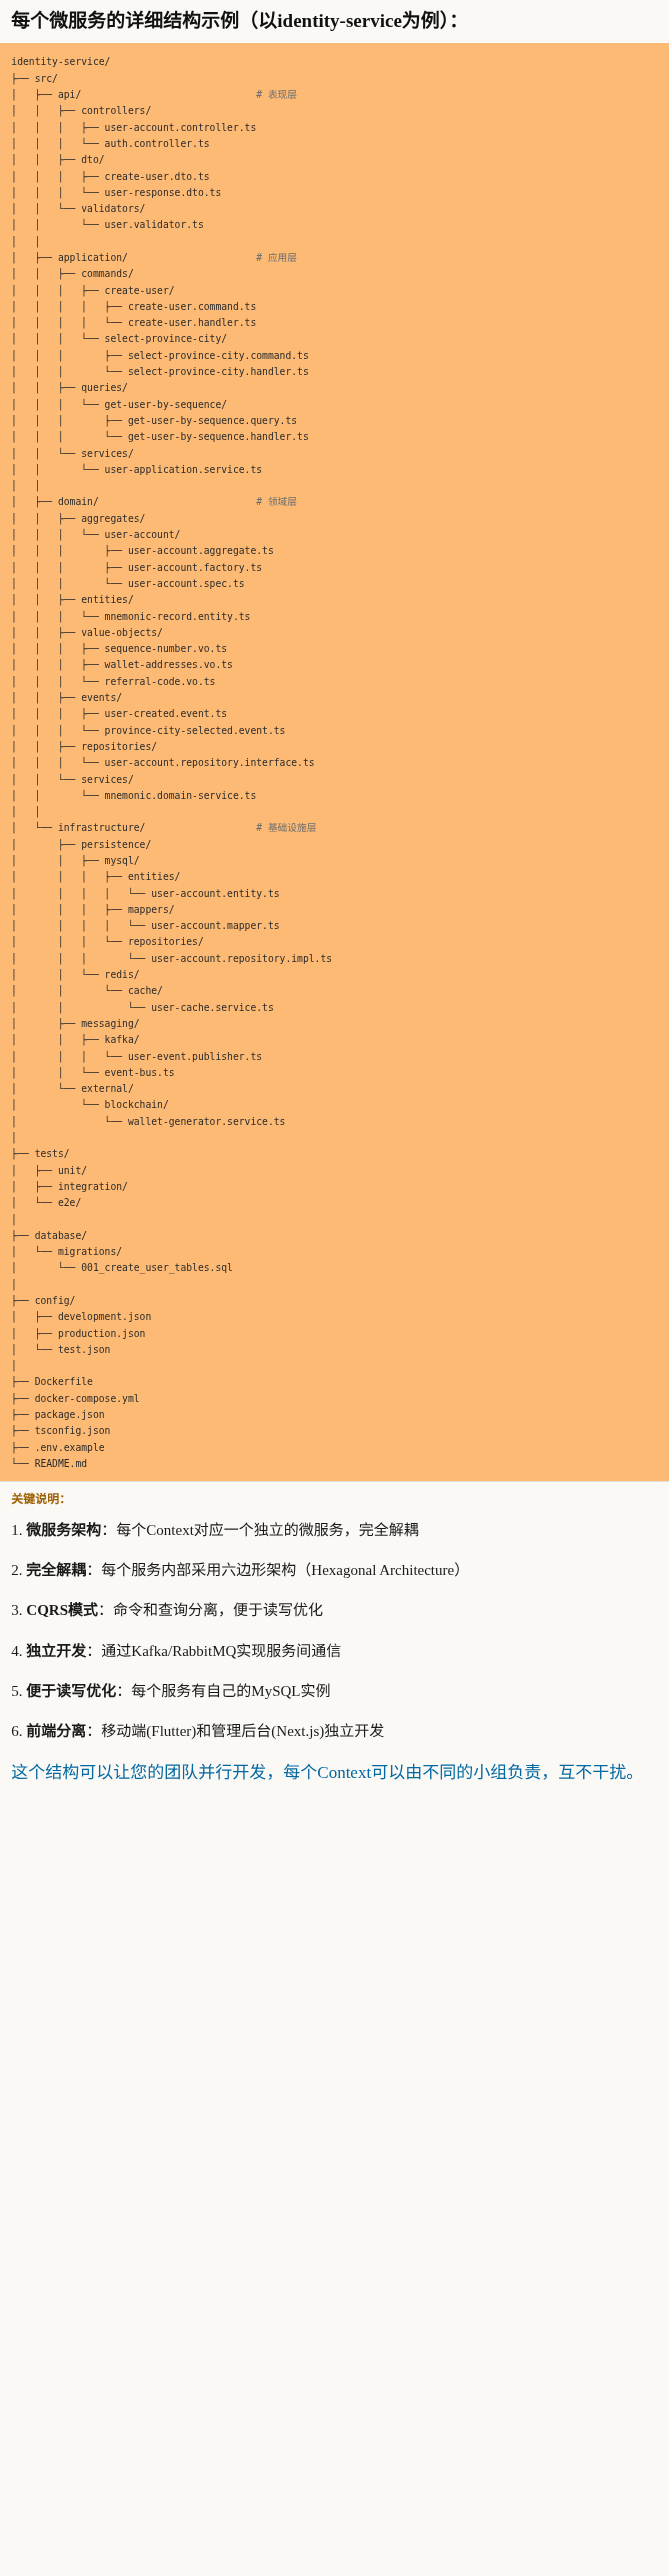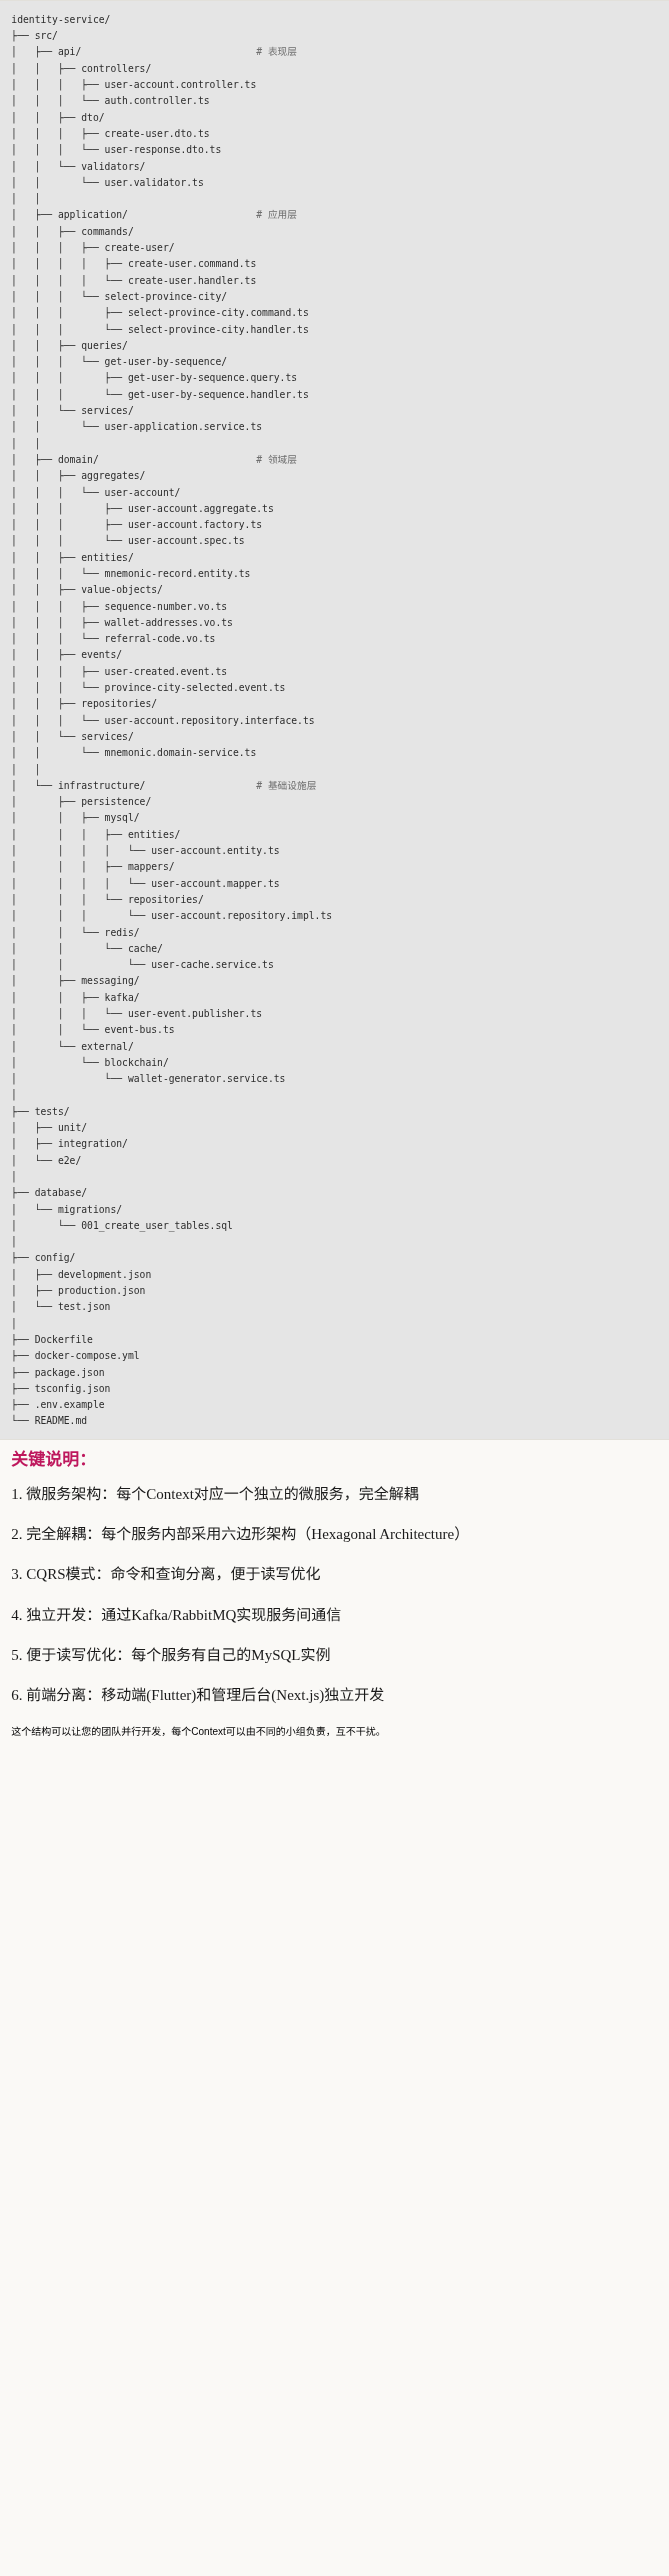--- a/index.html
+++ b/index.html
@@ -34,21 +34,21 @@
   .rule {
     height: 0.6px;
     background: #e2e0da;
     border: 0;
     margin: 0;
     width: 100%;
   }
 
   
   .code-block {
-    background: #e5e5e5;
+    background: #fdba74;
     padding: 11.3px 11.3px 8.8px 11.3px;
     box-sizing: border-box;
   }
   pre.tree {
     margin: 0;
     font-family: "DejaVu Sans Mono", "Liberation Mono", monospace;
     font-size: 9.7px;
     line-height: 16.3px;
     color: #2b2b2b;
     white-space: pre;
@@ -58,22 +58,22 @@
     color: #6e6e6e;
   }
 
   
   .keypoints {
     padding: 6.3px 11.3px 3.8px 11.3px;
   }
   .kp-title {
     font-family: "Liberation Serif", "DejaVu Serif", serif;
     font-weight: bold;
-    font-size: 17px;
-    color: #be185d;
+    font-size: 12px;
+    color: #a16207;
     margin: 3.8px 0 12.5px 0;
     line-height: 1.3;
   }
   ol.kp-list {
     list-style: none;
     margin: 0;
     padding: 0;
     counter-reset: kp;
   }
   ol.kp-list > li {
@@ -81,43 +81,44 @@
     font-family: "Liberation Serif", "DejaVu Serif", serif;
     font-size: 15px;
     line-height: 1.35;
     color: #1a1a1a;
     margin: 0 0 20px 0;
   }
   ol.kp-list > li::before {
     content: counter(kp) ". ";
   }
   ol.kp-list > li .kp-term {
-    font-weight: normal;
+    font-weight: bold;
     margin-top: 26px;
   }
   ol.kp-list > li .kp-sep {
     font-weight: normal;
   }
   ol.kp-list > li .kp-desc {
     font-weight: normal;
     text-align: center;
   }
   .kp-closing {
-    font-family: Liberation Sans, sans-serif;
-    font-size: 10px;
+    font-family: Liberation Serif, serif;
+    font-size: 17px;
     line-height: 1.4;
-    color: #000000;
+    color: #0369a1;
     margin: 11.3px 0 16.3px 0;
   }
 </style>
 </head>
 <body>
 
 <div class="page">
 
+  <h1 class="doc-heading">每个微服务的详细结构示例（以identity-service为例）：</h1>
 
   <hr class="rule">
 
   <div class="code-block">
     <pre class="tree" id="tree-pre"><span>identity-service/</span>
 <span>├── src/</span>
 <span>│   ├── api/                              <span class="cmt"># 表现层</span></span>
 <span>│   │   ├── controllers/</span>
 <span>│   │   │   ├── user-account.controller.ts</span>
 <span>│   │   │   └── auth.controller.ts</span>

